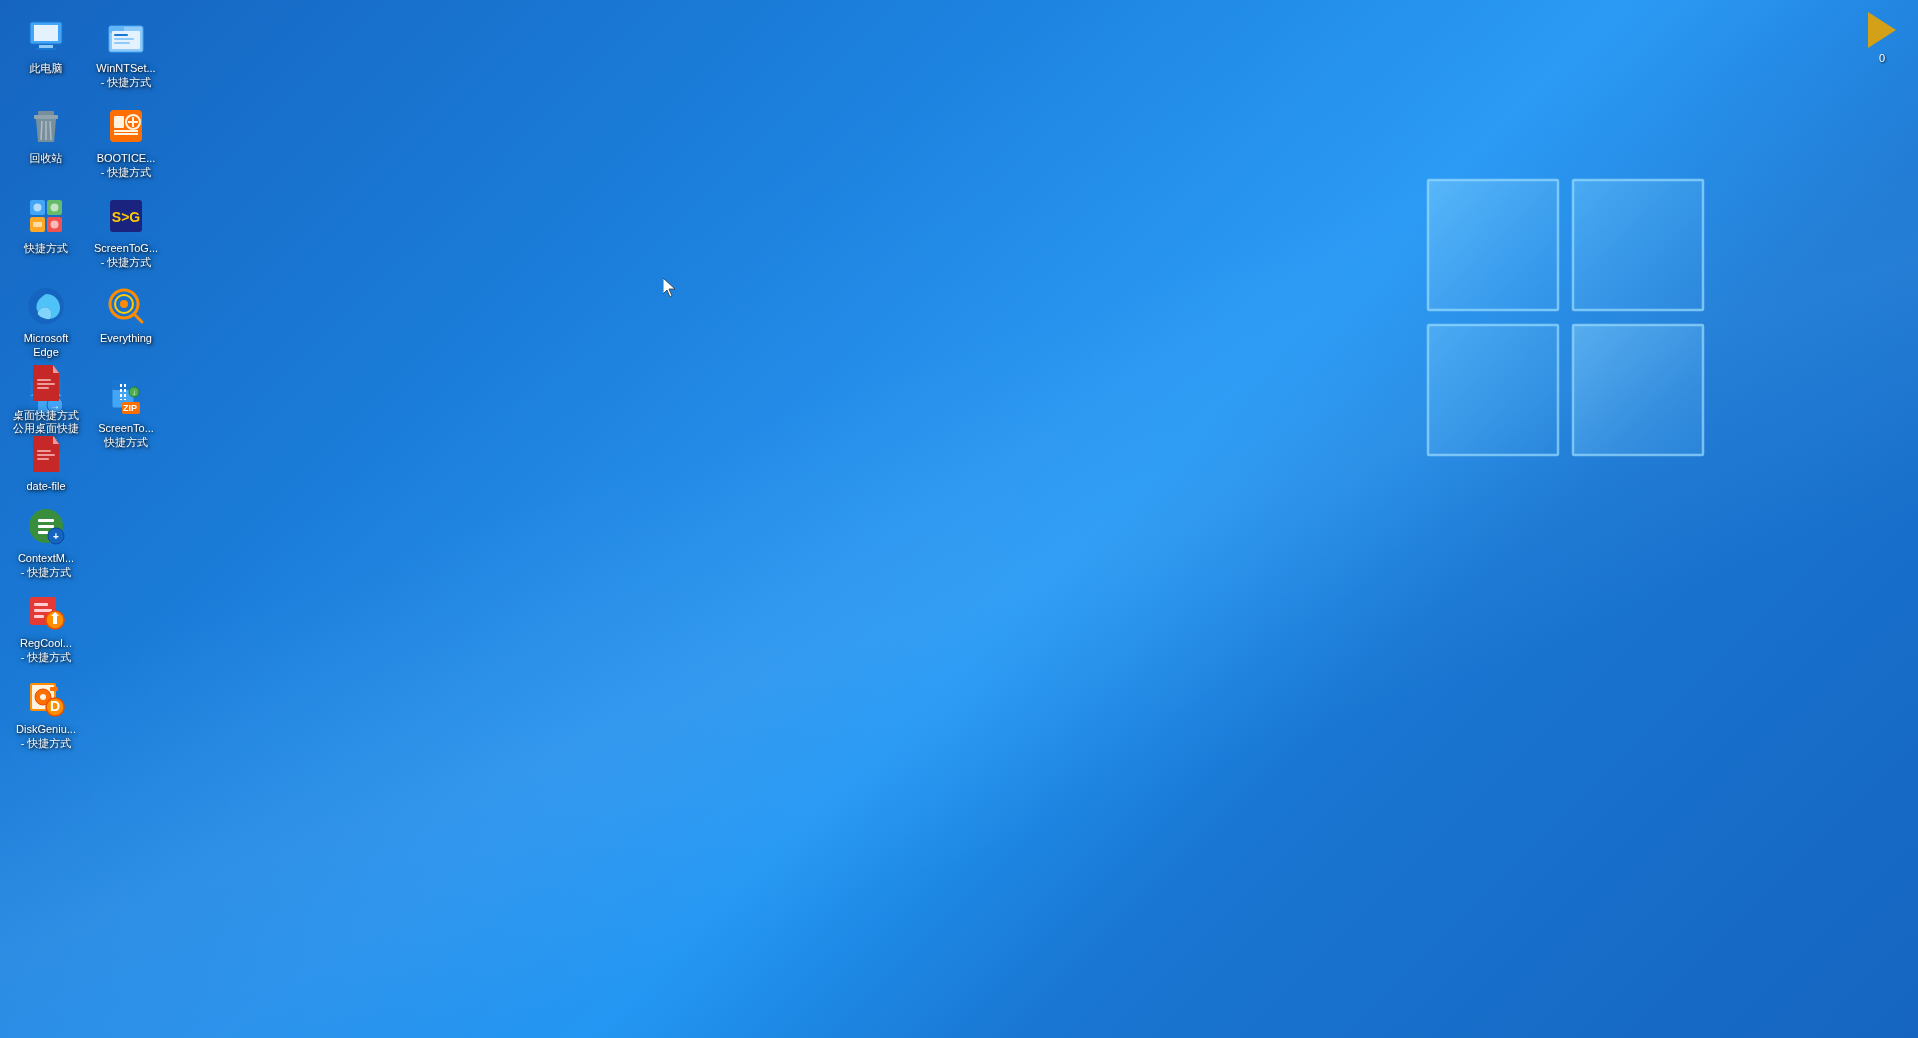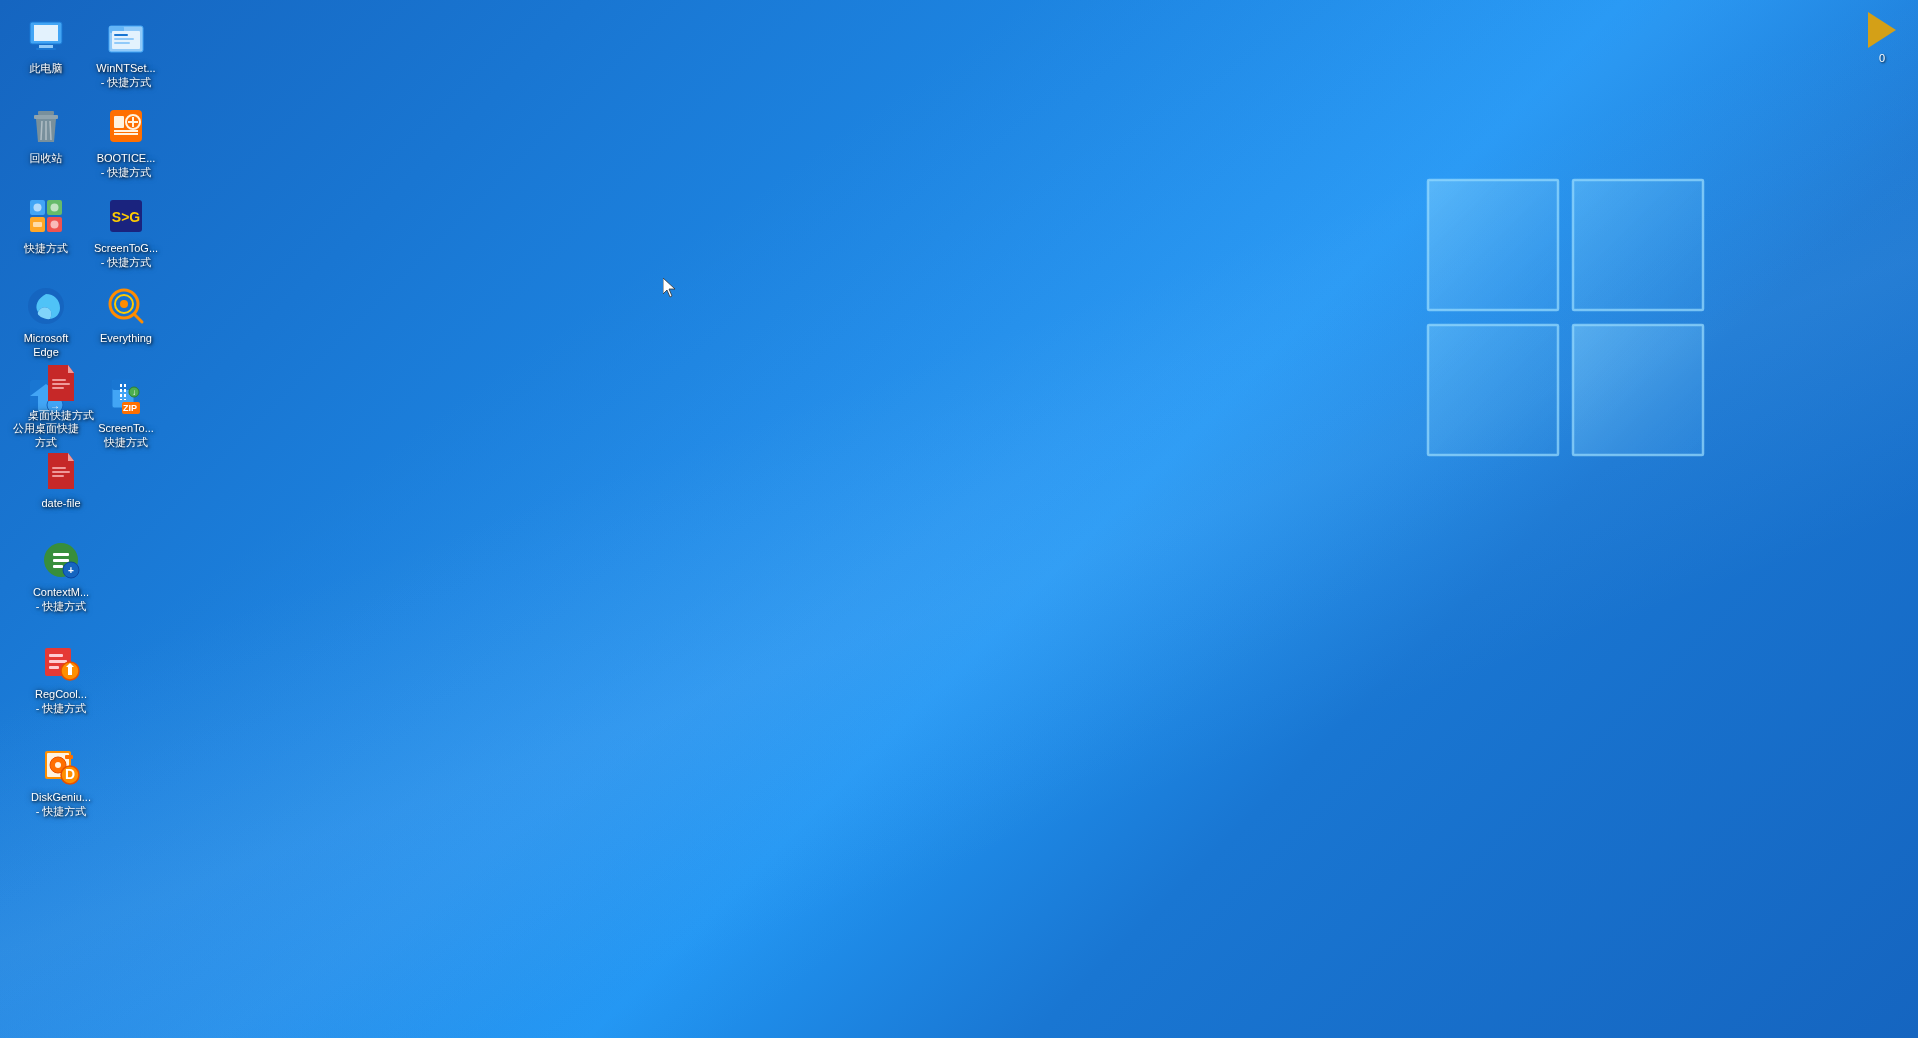--- a/index.html
+++ b/index.html
@@ -133,26 +133,26 @@
       font-size: 11px;
       color: #fff;
       text-shadow: 1px 1px 3px rgba(0,0,0,0.9), 0 0 6px rgba(0,0,0,0.6);
       line-height: 1.3;
       word-break: break-all;
     }
 
     
     .desktop-single-col {
       position: absolute;
-      left: 23px;
+      left: 8px;
       top: 355px;
       z-index: 2;
       display: flex;
       flex-direction: column;
-      gap: 17px;
+      gap: 0;
     }
 
   </style>
 </head>
 <body>
 
 <div class="desktop-bg"></div>
 
 <div class="win-logo-container">
   <svg class="win-logo-svg" viewBox="0 0 300 420" xmlns="http://www.w3.org/2000/svg">

